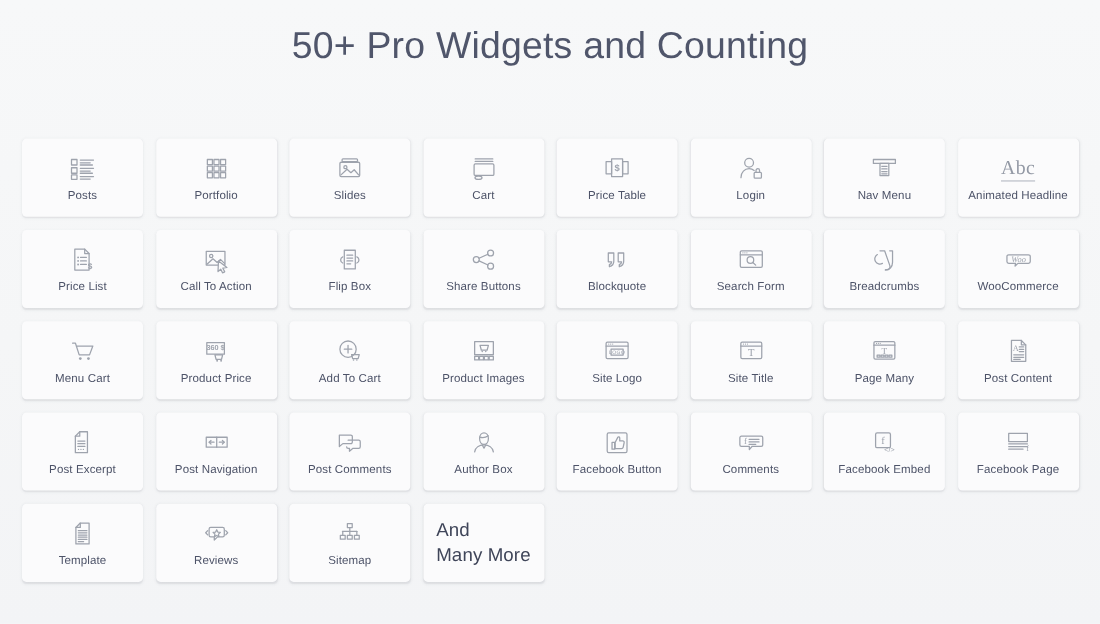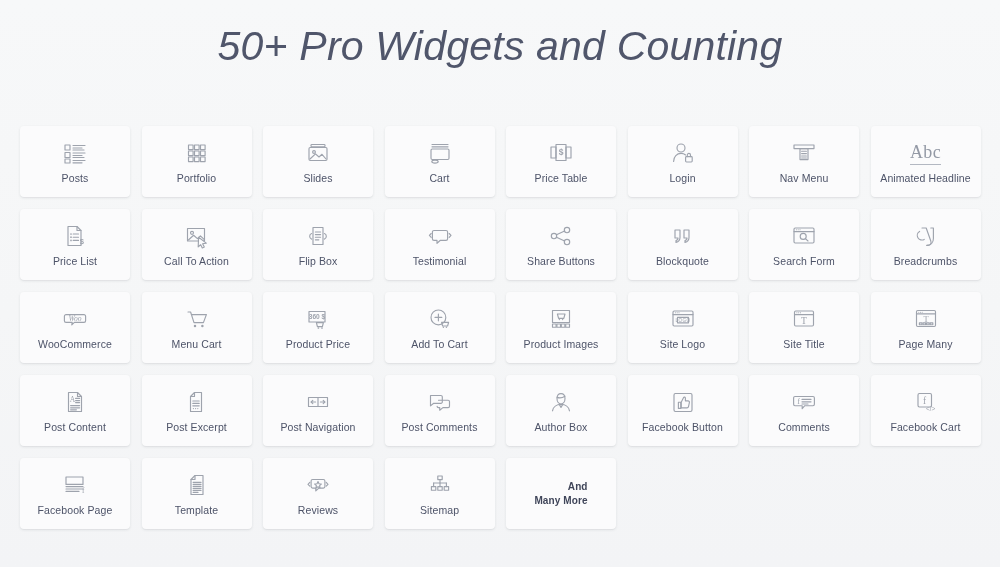--- a/index.html
+++ b/index.html
@@ -16,26 +16,25 @@
   .page {
     width: 1000px;
     height: 567px;
     position: relative;
     background: linear-gradient(180deg,#f7f8f9 0%, #f5f6f7 55%, #f3f4f6 100%);
   }
   .page-title {
     text-align: center;
     color: #50566b;
     font-weight: 300;
-    font-size: 41px;
+    font-size: 34px;
     letter-spacing: 0.2px;
     margin: 0;
     padding-top: 22px;
     line-height: 1.2;
-    font-style: italic;
   }
   .grid {
     position: absolute;
     left: 20px;
     top: 126px;
     width: 960px;
     display: grid;
     grid-template-columns: repeat(8, 110px);
     grid-column-gap: 11.5px;
     grid-row-gap: 12px;
@@ -58,28 +57,28 @@
     display: flex;
     align-items: center;
     justify-content: center;
     margin-bottom: 4px;
     color: #9ea3ad;
   }
   .card .ico svg { display: block; }
   .card .lbl {
     font-size: 10.5px;
     color: #4d5368;
-    text-align: right;
+    text-align: left;
     line-height: 1.15;
     padding: 0 3px;
     letter-spacing: 0.1px;
   }
   .card.last .lbl {
-    font-size: 10px;
-    font-weight: 700;
+    font-size: 17px;
+    font-weight: 400;
     color: #3f4559;
     line-height: 1.35;
   }
   .abc-ico {
     font-size: 18px;
     color: #9399a5;
     border-bottom: 1.3px solid #b3b8c2;
     padding-bottom: 1px;
     letter-spacing: 0.3px;
     font-family: "Liberation Serif", serif;
@@ -228,30 +227,20 @@
       <line x1="10.4" y1="16.8" x2="13.8" y2="16.8" fill="none" stroke="currentColor" stroke-width="1.15" stroke-linecap="round" stroke-linejoin="round"></line>
       <path d="M6.6 10.5 a3 3 0 0 0 0 5.6" fill="none" stroke="currentColor" stroke-width="1.15" stroke-linecap="round" stroke-linejoin="round"></path>
       <path d="M19.4 10.5 a3 3 0 0 1 0 5.6" fill="none" stroke="currentColor" stroke-width="1.15" stroke-linecap="round" stroke-linejoin="round"></path>
     </svg>
         </div>
         <div class="lbl">Flip Box</div>
       </div>
       <div class="card">
         <div class="ico">
           <svg width="26" height="26" viewBox="0 0 26 26">
-      <path d="M7 7.5 h12 a1.6 1.6 0 0 1 1.6 1.6 v6.6 a1.6 1.6 0 0 1 -1.6 1.6 h-5.6 l-3.4 3 v-3 h-3 a1.6 1.6 0 0 1 -1.6 -1.6 v-6.6 a1.6 1.6 0 0 1 1.6 -1.6 Z" fill="none" stroke="currentColor" stroke-width="1.15" stroke-linecap="round" stroke-linejoin="round"></path>
-      <path d="M4.2 10.5 L2.4 12.4 L4.2 14.3" fill="none" stroke="currentColor" stroke-width="1.15" stroke-linecap="round" stroke-linejoin="round"></path>
-      <path d="M22.2 10.5 L24 12.4 L22.2 14.3" fill="none" stroke="currentColor" stroke-width="1.15" stroke-linecap="round" stroke-linejoin="round"></path>
-    </svg>
-        </div>
-        <div class="lbl">Testimonial</div>
-      </div>
-      <div class="card">
-        <div class="ico">
-          <svg width="26" height="26" viewBox="0 0 26 26">
       <circle cx="6" cy="13" r="2.7" fill="none" stroke="currentColor" stroke-width="1.15" stroke-linecap="round" stroke-linejoin="round"></circle>
       <circle cx="19" cy="7" r="2.7" fill="none" stroke="currentColor" stroke-width="1.15" stroke-linecap="round" stroke-linejoin="round"></circle>
       <circle cx="19" cy="19" r="2.7" fill="none" stroke="currentColor" stroke-width="1.15" stroke-linecap="round" stroke-linejoin="round"></circle>
       <line x1="8.5" y1="11.8" x2="16.6" y2="8.1" fill="none" stroke="currentColor" stroke-width="1.15" stroke-linecap="round" stroke-linejoin="round"></line>
       <line x1="8.5" y1="14.2" x2="16.6" y2="17.9" fill="none" stroke="currentColor" stroke-width="1.15" stroke-linecap="round" stroke-linejoin="round"></line>
     </svg>
         </div>
         <div class="lbl">Share Buttons</div>
       </div>
       <div class="card">
@@ -477,21 +466,21 @@
         <div class="lbl">Comments</div>
       </div>
       <div class="card">
         <div class="ico">
           <svg width="26" height="26" viewBox="0 0 26 26">
       <rect x="5" y="4.5" width="13.5" height="13.5" rx="1.4" fill="none" stroke="currentColor" stroke-width="1.15" stroke-linecap="round" stroke-linejoin="round"></rect>
       <text x="11.6" y="14.6" text-anchor="middle" font-size="9.4" font-family="Liberation Serif, serif" fill="currentColor">f</text>
       <text x="17.6" y="21.6" text-anchor="middle" font-size="6.4" font-family="Liberation Sans, sans-serif" fill="currentColor">&lt;/&gt;</text>
     </svg>
         </div>
-        <div class="lbl">Facebook Cart</div>
+        <div class="lbl">Facebook Embed</div>
       </div>
       <div class="card">
         <div class="ico">
           <svg width="26" height="26" viewBox="0 0 26 26">
       <rect x="4" y="5" width="17" height="7.4" fill="none" stroke="currentColor" stroke-width="1.15" stroke-linecap="round" stroke-linejoin="round"></rect>
       <line x1="4" y1="14.6" x2="21" y2="14.6" fill="none" stroke="currentColor" stroke-width="1.15" stroke-linecap="round" stroke-linejoin="round"></line>
       <line x1="4" y1="17" x2="21" y2="17" fill="none" stroke="currentColor" stroke-width="1.15" stroke-linecap="round" stroke-linejoin="round"></line>
       <line x1="4" y1="19.4" x2="17" y2="19.4" fill="none" stroke="currentColor" stroke-width="1.15" stroke-linecap="round" stroke-linejoin="round"></line>
       <text x="21.2" y="21.4" text-anchor="middle" font-size="7.4" font-family="Liberation Serif, serif" fill="currentColor">f</text>
     </svg>

